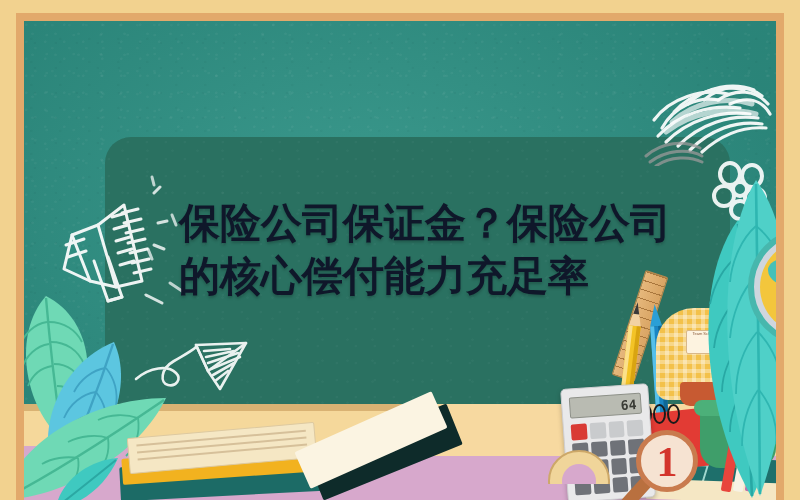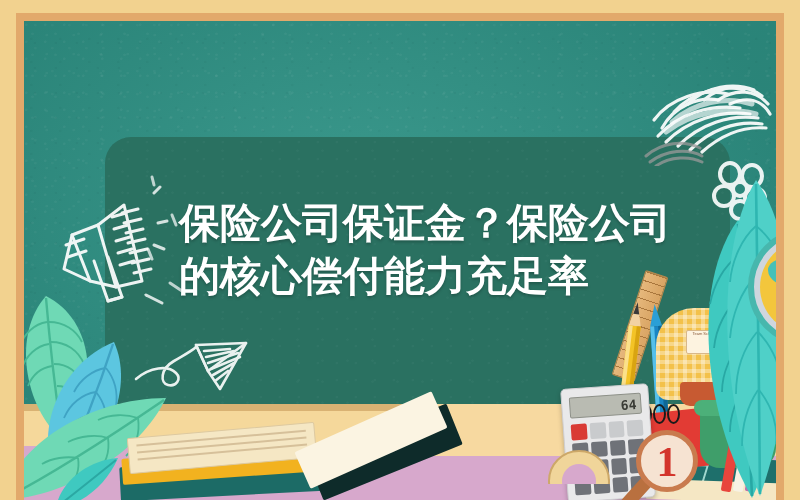--- a/index.html
+++ b/index.html
@@ -73,21 +73,21 @@
       radial-gradient(circle at 70% 65%, rgba(255,255,255,.06) 0 1px, transparent 1.6px);
     background-size: 19px 17px, 25px 21px;
   }
 
   
   .headline {
     position: absolute;
     left: 155px;
     top: 176px;
     width: 500px;
-    color: #ffffff;
+    color: #0f172a;
     font-size: 41px;
     font-weight: bold;
     line-height: 53px;
     letter-spacing: 0px;
     text-shadow: 0 2px 3px rgba(0,0,0,.22);
     white-space: pre-wrap;
   }
 
   
   .chalk { position: absolute; }

